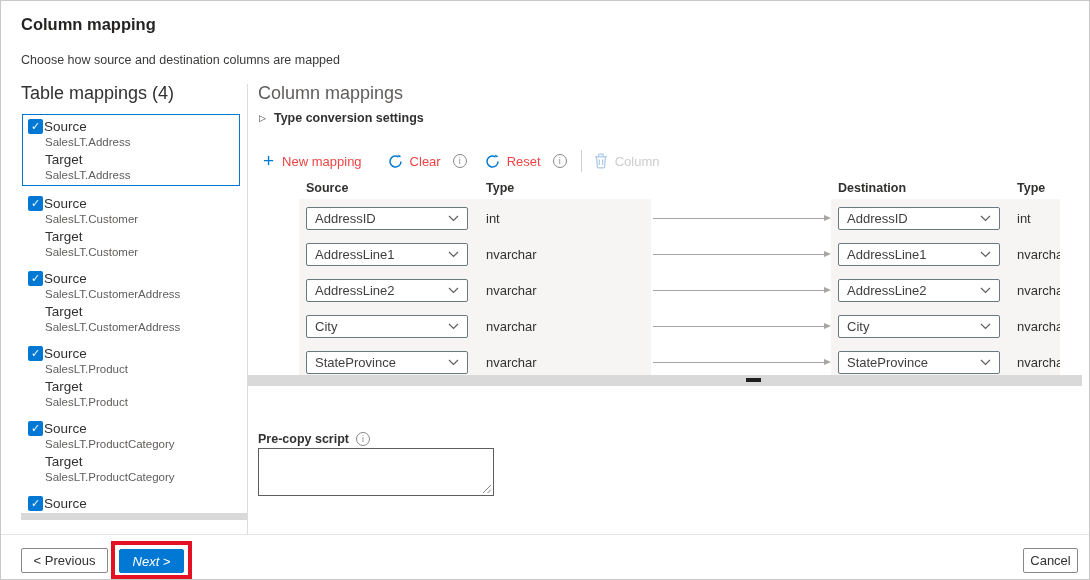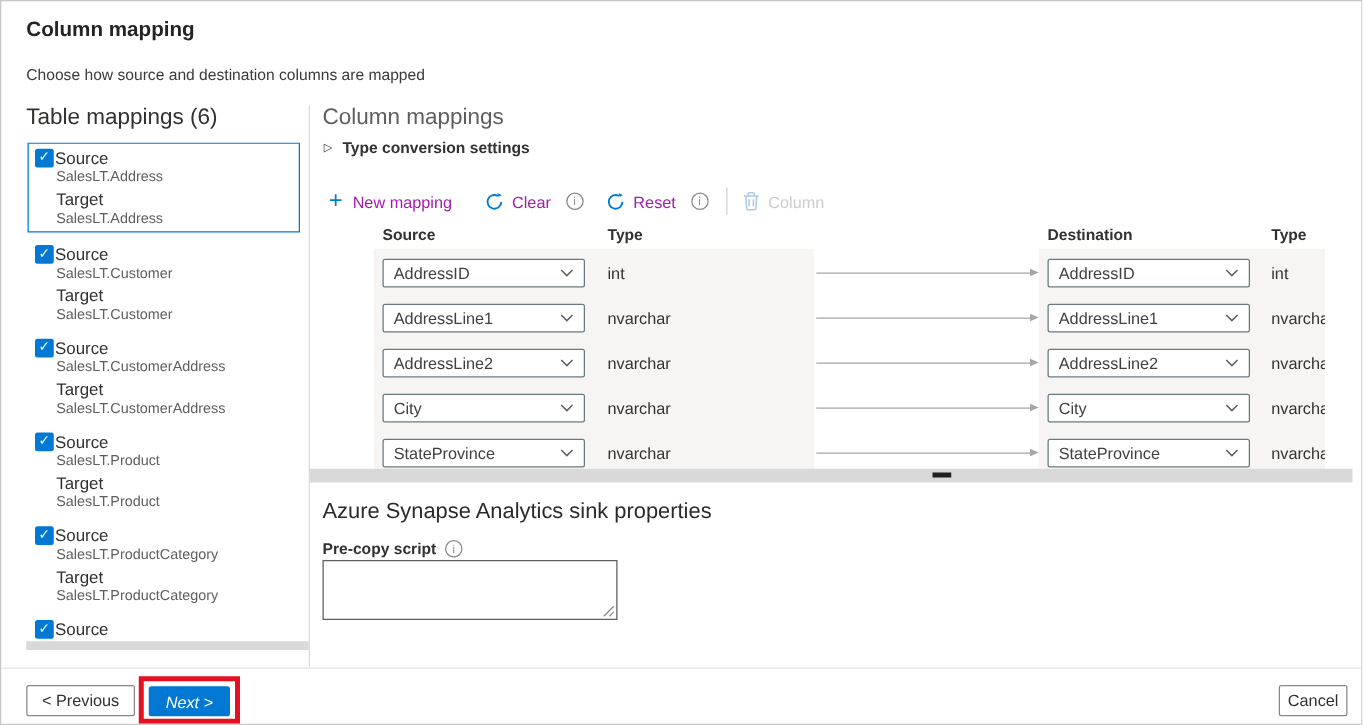--- a/index.html
+++ b/index.html
@@ -29,21 +29,21 @@
   .sb-hscroll { left:20px; top:512px; width:226px; height:7px; background:#d9d9d9; }
 
   
   .main-heading { left:257px; top:82px; font-size:18px; font-weight:400; color:#605e5c; }
   .type-conv { left:258px; top:110px; display:flex; align-items:center; gap:8px; cursor:pointer; }
   .type-conv .tri { font-size:9px; color:#323130; }
   .type-conv .lbl { font-size:12.5px; font-weight:600; color:#323130; }
 
   .toolbar { left:262px; top:147px; height:26px; display:flex; align-items:center; }
   .tb-btn { display:flex; align-items:center; cursor:pointer; }
-  .tb-label { font-size:13px; color:#a21caf; }
+  .tb-label { font-size:13px; color:#ef4444; }
   .plus-ic { color:#0078d4; font-size:19px; font-weight:400; line-height:18px; margin-right:8px; }
   .refresh-ic { margin-right:7px; display:inline-flex; }
   .info-ic { width:14px; height:14px; border:1px solid #8a8886; border-radius:50%; color:#8a8886;
              font-size:9px; line-height:12px; text-align:center; display:inline-block; cursor:default; }
   .tb-div { width:1px; height:22px; background:#d2d0ce; margin:0 12px 0 14px; }
   .tb-btn.disabled .tb-label { color:#cdcccb; }
 
   
   .col-hdr { font-size:12.5px; font-weight:700; color:#323130; }
   .panel { background:#f6f5f4; }
@@ -86,21 +86,21 @@
 </head>
 <body>
 
 <div class="page">
 
   <div class="abs page-subtitle">Choose how source and destination columns are mapped</div>
   <div class="abs page-title">Column mapping</div>
 
   <div class="abs v-divider"></div>
 
-  <div class="abs sidebar-heading">Table mappings (6)</div>
+  <div class="abs sidebar-heading">Table mappings (4)</div>
 
   <div class="abs tm-list">
 
     <div class="tm-item selected" style="top:0px">
       <div class="tm-row1">
         <span class="checkbox">✓</span>
         <span class="tm-src">Source</span>
       </div>
       <div class="tm-sub">SalesLT.Address</div>
       <div class="tm-tgt">Target</div>
@@ -308,21 +308,20 @@
           <path d="M1 1 L5.5 5.5 L10 1" fill="none" stroke="#605e5c" stroke-width="1.2"></path>
         </svg>
       </span>
   </div>
   <div class="abs ty clip" style="left:1016px;top:354px">nvarchar</div>
 
   <div class="abs main-hscroll">
     <div class="main-hthumb"></div>
   </div>
 
-  <div class="abs sink-heading">Azure Synapse Analytics sink properties</div>
   <div class="abs precopy-row">
     <span class="precopy-lbl">Pre-copy script</span>
     <span class="info-ic">i</span>
   </div>
   <textarea class="abs precopy-ta" style=""></textarea>
   <svg class="abs ta-grip" width="10" height="10" viewBox="0 0 10 10">
     <path d="M9 1 L1 9 M9 5.5 L5.5 9" stroke="#8a8886" stroke-width="1"></path>
   </svg>
 
   <div class="abs footer-divider"></div>

